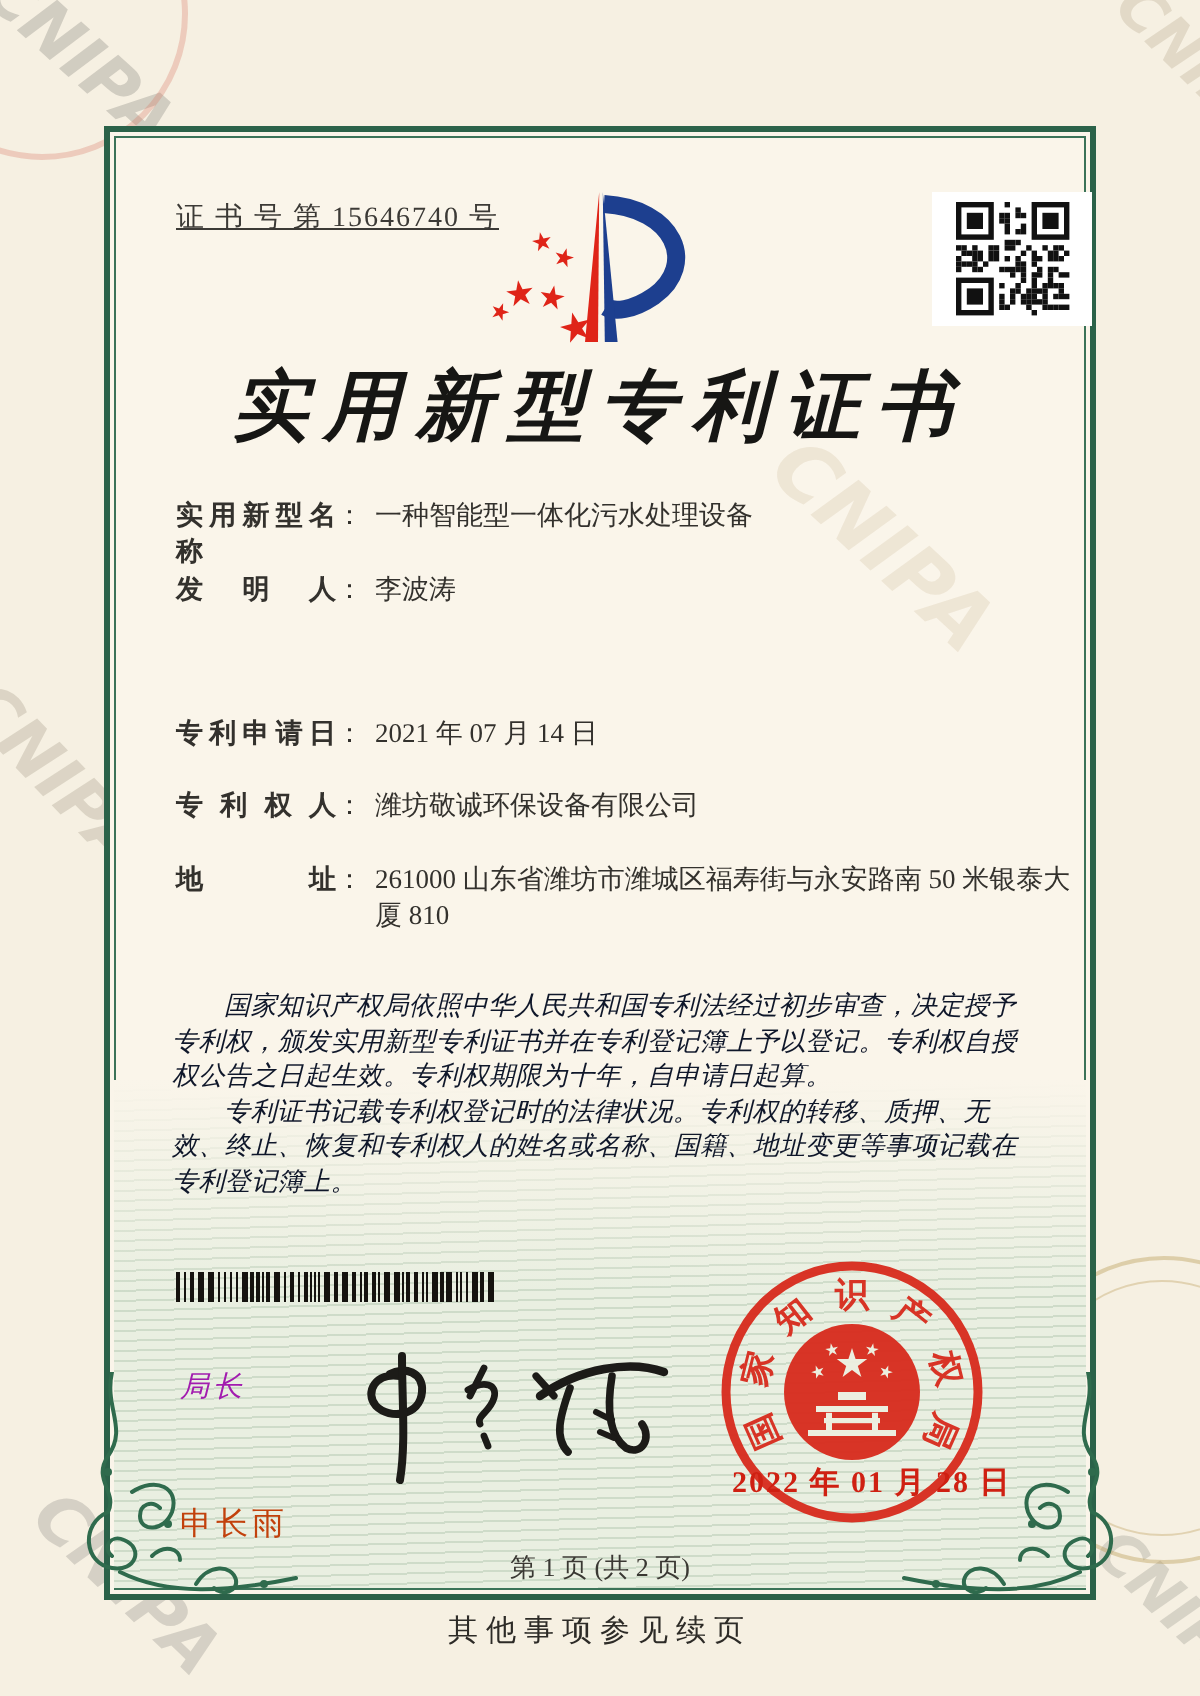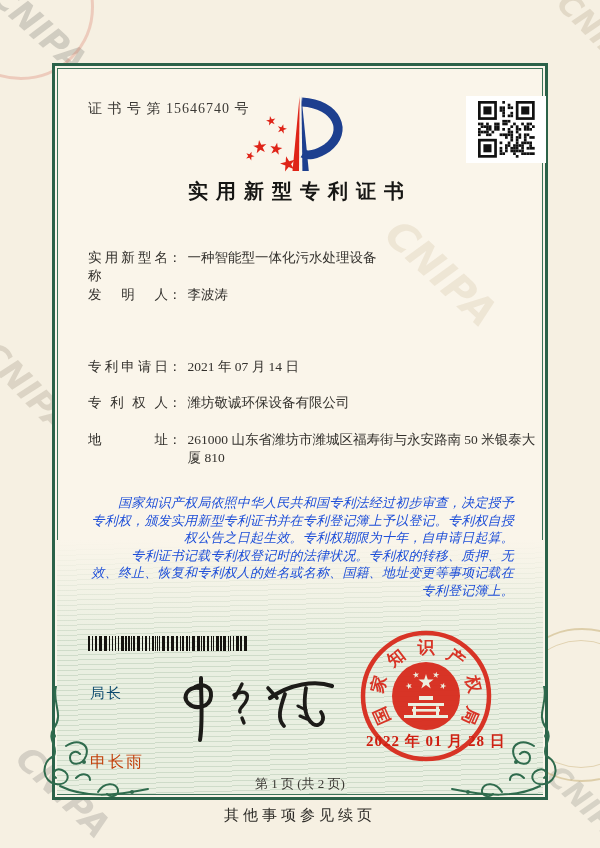--- a/index.html
+++ b/index.html
@@ -25,37 +25,37 @@
   .frame{position:absolute; left:52px; top:63px; width:490px; height:731px; border:3px solid #2b6249; background:#faf5ea; z-index:2;}
   .frame::after{content:""; position:absolute; left:2px; top:2px; right:2px; bottom:2px; border:1px solid #3b7358;}
   .waves{position:absolute; left:57px; top:540px; width:486px; height:254px; z-index:2;
     background-color:#e9efe1;
     background-image:repeating-linear-gradient(178.5deg, rgba(110,150,115,.22) 0px, rgba(110,150,115,.22) 1px, rgba(0,0,0,0) 1px, rgba(0,0,0,0) 5px);
   }
   .waves::before{content:""; position:absolute; inset:0;
     background:linear-gradient(180deg,#faf5ea 0%, rgba(250,245,234,0) 42%);}
 
   
-  .cert-no{position:absolute; left:88px; top:100px; font-size:14px; letter-spacing:1px; color:#3c3a36; z-index:4;}
+  .cert-no{position:absolute; left:88px; top:100px; font-size:14px; letter-spacing:1px; color:#3c3a36; z-index:4;text-decoration:underline;}
   .logo{position:absolute; left:243px; top:90px; z-index:4;}
   .qr-patch{position:absolute; left:466px; top:96px; width:80px; height:67px; background:#ffffff; z-index:4; display:flex; align-items:center; justify-content:center;}
-  .title{position:absolute; left:0; top:178px; width:100%; text-align:center; font-size:20px; font-weight:bold; letter-spacing:8px; color:#161614; z-index:4;}
+  .title{position:absolute; left:0; top:178px; width:100%; text-align:center; font-size:38px; font-weight:bold; letter-spacing:8px; color:#161614; z-index:4;font-style:italic;}
 
   .row{position:absolute; left:88px; font-size:13.5px; color:#33312d; z-index:4; line-height:18px;}
-  .flabel{display:inline-block; width:80px; text-align:justify; text-align-last:justify; vertical-align:top;}
+  .flabel{display:inline-block; width:80px; text-align:justify; text-align-last:justify; vertical-align:top;font-weight:bold;}
   .fcolon{vertical-align:top;}
   .fvalue{display:inline-block; margin-left:6px; vertical-align:top;}
   .addr-val{width:352px;}
   .pair2{position:absolute; left:222px; top:0; white-space:nowrap;}
 
-  .legal{position:absolute; left:86px; top:494px; width:428px; font-size:13px; line-height:17.6px; color:#1d4ed8; font-style:italic; z-index:4; letter-spacing:.2px;text-align:right;}
+  .legal{position:absolute; left:86px; top:494px; width:428px; font-size:13px; line-height:17.6px; color:#0f172a; font-style:italic; z-index:4; letter-spacing:.2px;}
   .legal p{margin:0; text-indent:2em;}
 
   .barcode{position:absolute; left:88px; top:636px; z-index:4;}
-  .signer-title{position:absolute; left:90px; top:684px; font-size:14.5px; color:#0c4a6e; z-index:4; letter-spacing:2px;}
+  .signer-title{position:absolute; left:90px; top:684px; font-size:14.5px; color:#a21caf; z-index:4; letter-spacing:2px;font-style:italic;}
   .signer-name{position:absolute; left:90px; top:752px; font-size:16px; color:#c2410c; z-index:4; letter-spacing:2px;}
   .signature{position:absolute; left:150px; top:648px; z-index:5;}
 
   .seal{position:absolute; left:340px; top:603px; z-index:5; opacity:.94;}
   .seal-date{position:absolute; left:366px; top:732px; font-size:15px; font-weight:bold; color:#cf2012; z-index:6; letter-spacing:1px; white-space:nowrap;}
 
   .page-num{position:absolute; left:0; top:775px; width:100%; text-align:center; font-size:13px; color:#3a3833; z-index:4;}
   .note{position:absolute; left:0; top:806px; width:100%; text-align:center; font-size:15px; letter-spacing:4px; color:#2d2b27; z-index:4;}
 
   .flourish{position:absolute; z-index:6;}

